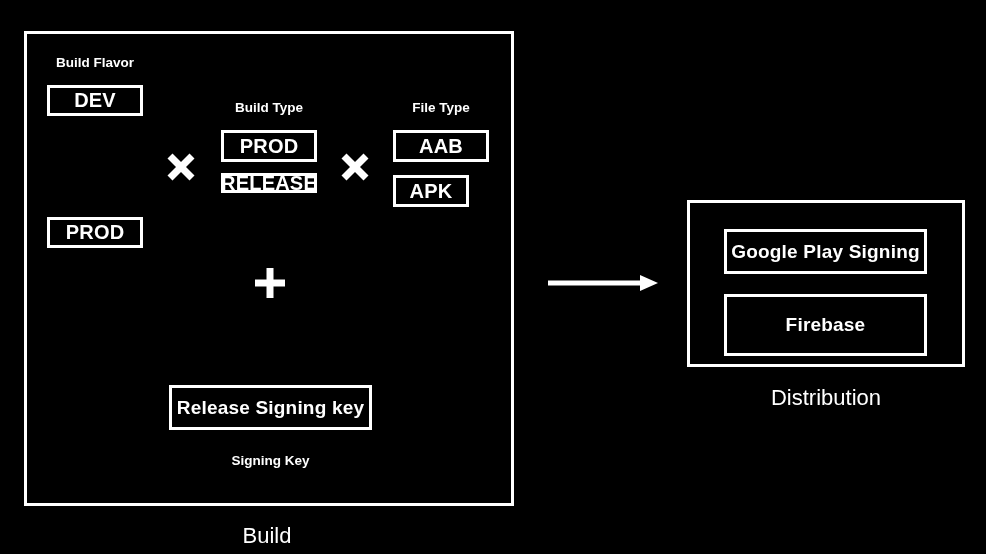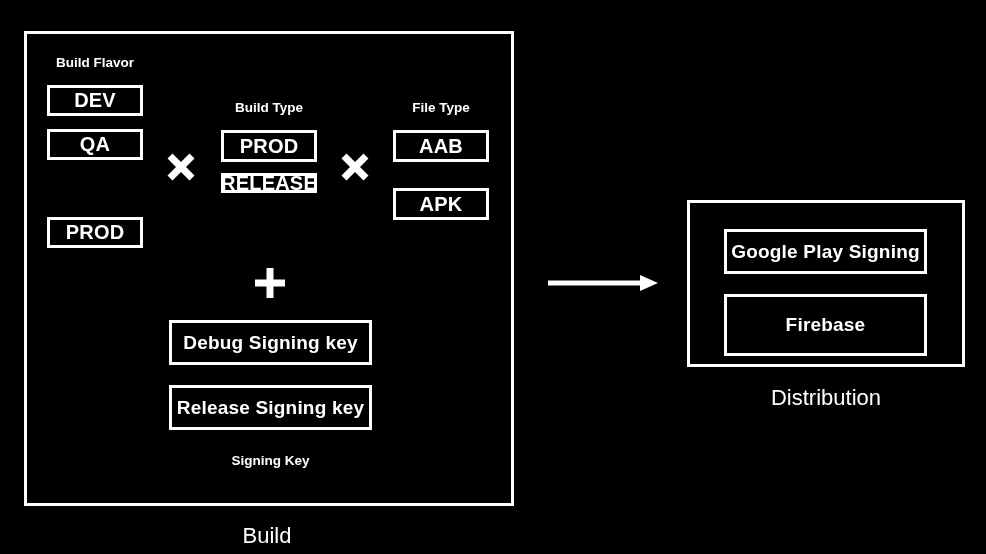--- a/index.html
+++ b/index.html
@@ -77,21 +77,20 @@
 </head>
 <body>
 
 <div id="canvas">
 
   <div class="group-box" style="left:24px; top:31px; width:490px; height:475px;"></div>
 
   <div class="caption" style="left:47px; top:55px; width:96px;">Build Flavor</div>
 
   <div class="chip md" style="left:47px; top:85px; width:96px; height:31px;">DEV</div>
-  <div class="chip md" style="left:47px; top:129px; width:96px; height:31px;">QA</div>
   <div class="chip md" style="left:47px; top:217px; width:96px; height:31px;">PROD</div>
 
   <div class="op" style="left:165px; top:151px; width:32px; height:32px;">
     <svg width="32" height="32" viewBox="0 0 32 32" aria-hidden="true">
       <g stroke="#ffffff" stroke-width="7" stroke-linecap="butt">
         <line x1="5" y1="5" x2="27" y2="27"></line>
         <line x1="27" y1="5" x2="5" y2="27"></line>
       </g>
     </svg>
   </div>
@@ -106,32 +105,31 @@
       <g stroke="#ffffff" stroke-width="7" stroke-linecap="butt">
         <line x1="5" y1="5" x2="27" y2="27"></line>
         <line x1="27" y1="5" x2="5" y2="27"></line>
       </g>
     </svg>
   </div>
 
   <div class="caption" style="left:393px; top:100px; width:96px;">File Type</div>
 
   <div class="chip md" style="left:393px; top:130px; width:96px; height:32px;">AAB</div>
-  <div class="chip md" style="left:393px; top:188px; width:96px; height:32px;">APK</div>
+  <div class="chip md" style="left:393px; top:175px; width:76px; height:32px;">APK</div>
 
   <div class="op" style="left:253px; top:266px; width:34px; height:34px;">
     <svg width="34" height="34" viewBox="0 0 34 34" aria-hidden="true">
       <g stroke="#ffffff" stroke-width="7" stroke-linecap="butt">
         <line x1="17" y1="2" x2="17" y2="32"></line>
         <line x1="2" y1="17" x2="32" y2="17"></line>
       </g>
     </svg>
   </div>
 
-  <div class="chip sm" style="left:169px; top:320px; width:203px; height:45px;">Debug Signing key</div>
   <div class="chip sm" style="left:169px; top:385px; width:203px; height:45px;">Release Signing key</div>
 
   <div class="caption" style="left:169px; top:453px; width:203px;">Signing Key</div>
 
   <div class="group-title" style="left:22px; top:523px; width:490px;">Build</div>
 
   <div class="arrow" style="left:548px; top:272px; width:112px; height:22px;">
     <svg width="112" height="22" viewBox="0 0 112 22" aria-hidden="true">
       <line x1="0" y1="11" x2="96" y2="11" stroke="#ffffff" stroke-width="5"></line>
       <polygon points="92,3 110,11 92,19" fill="#ffffff"></polygon>

